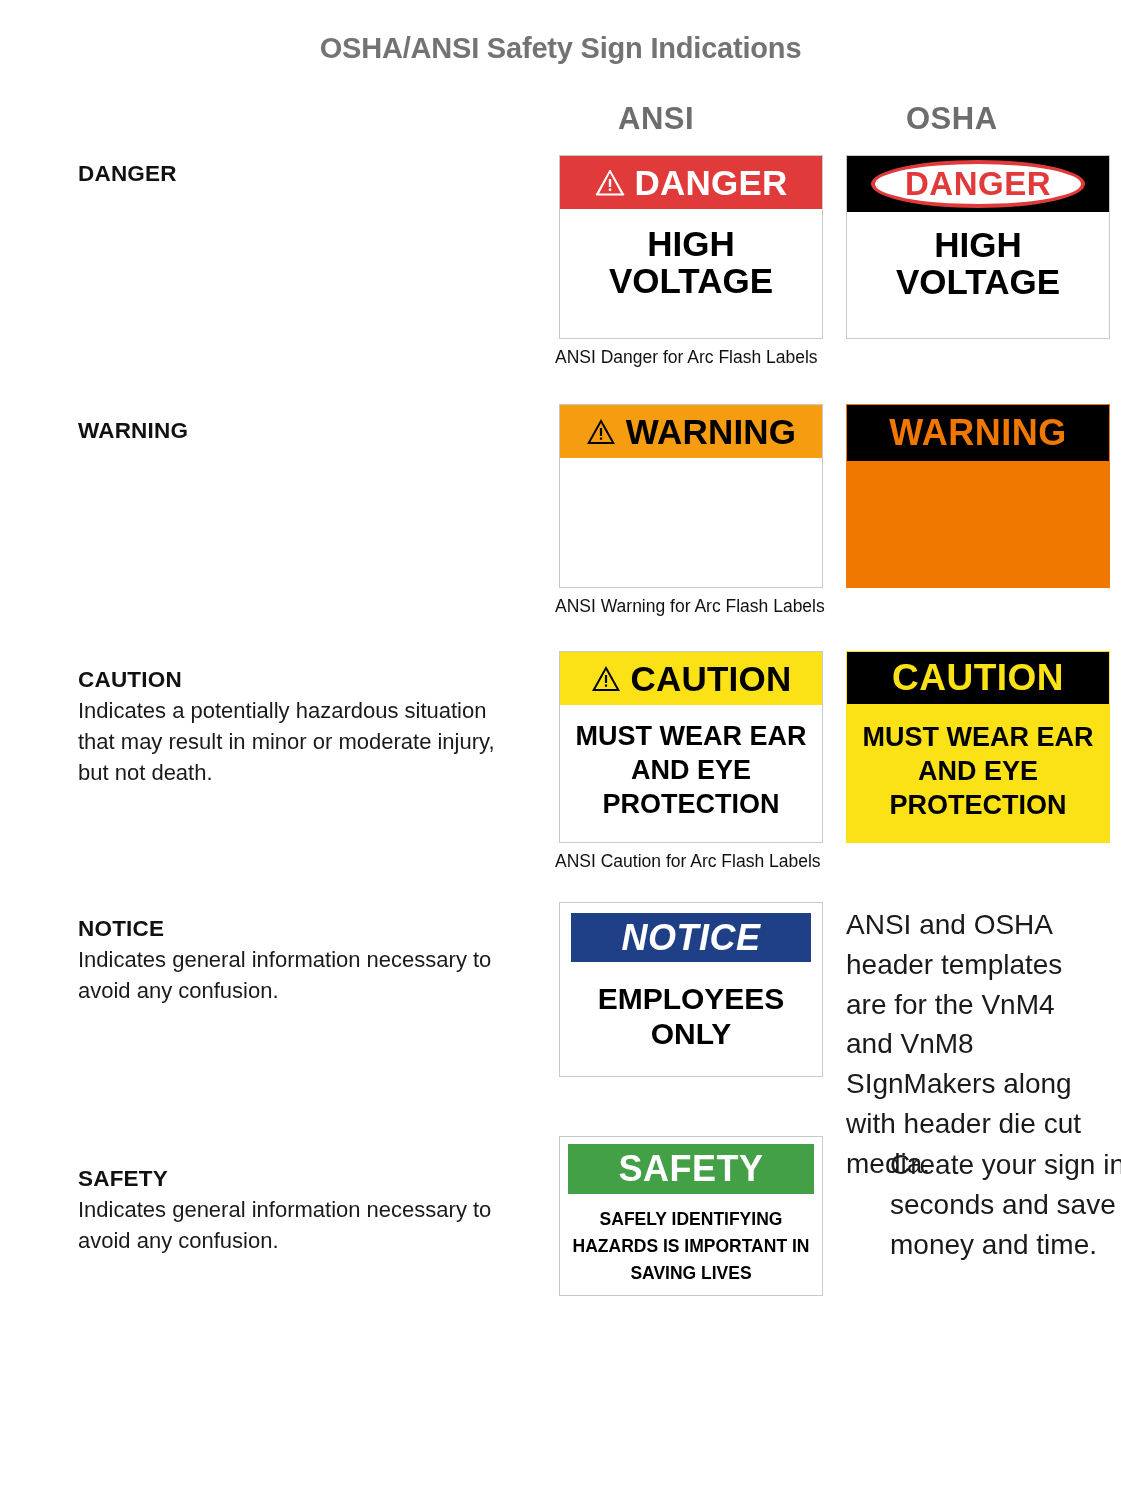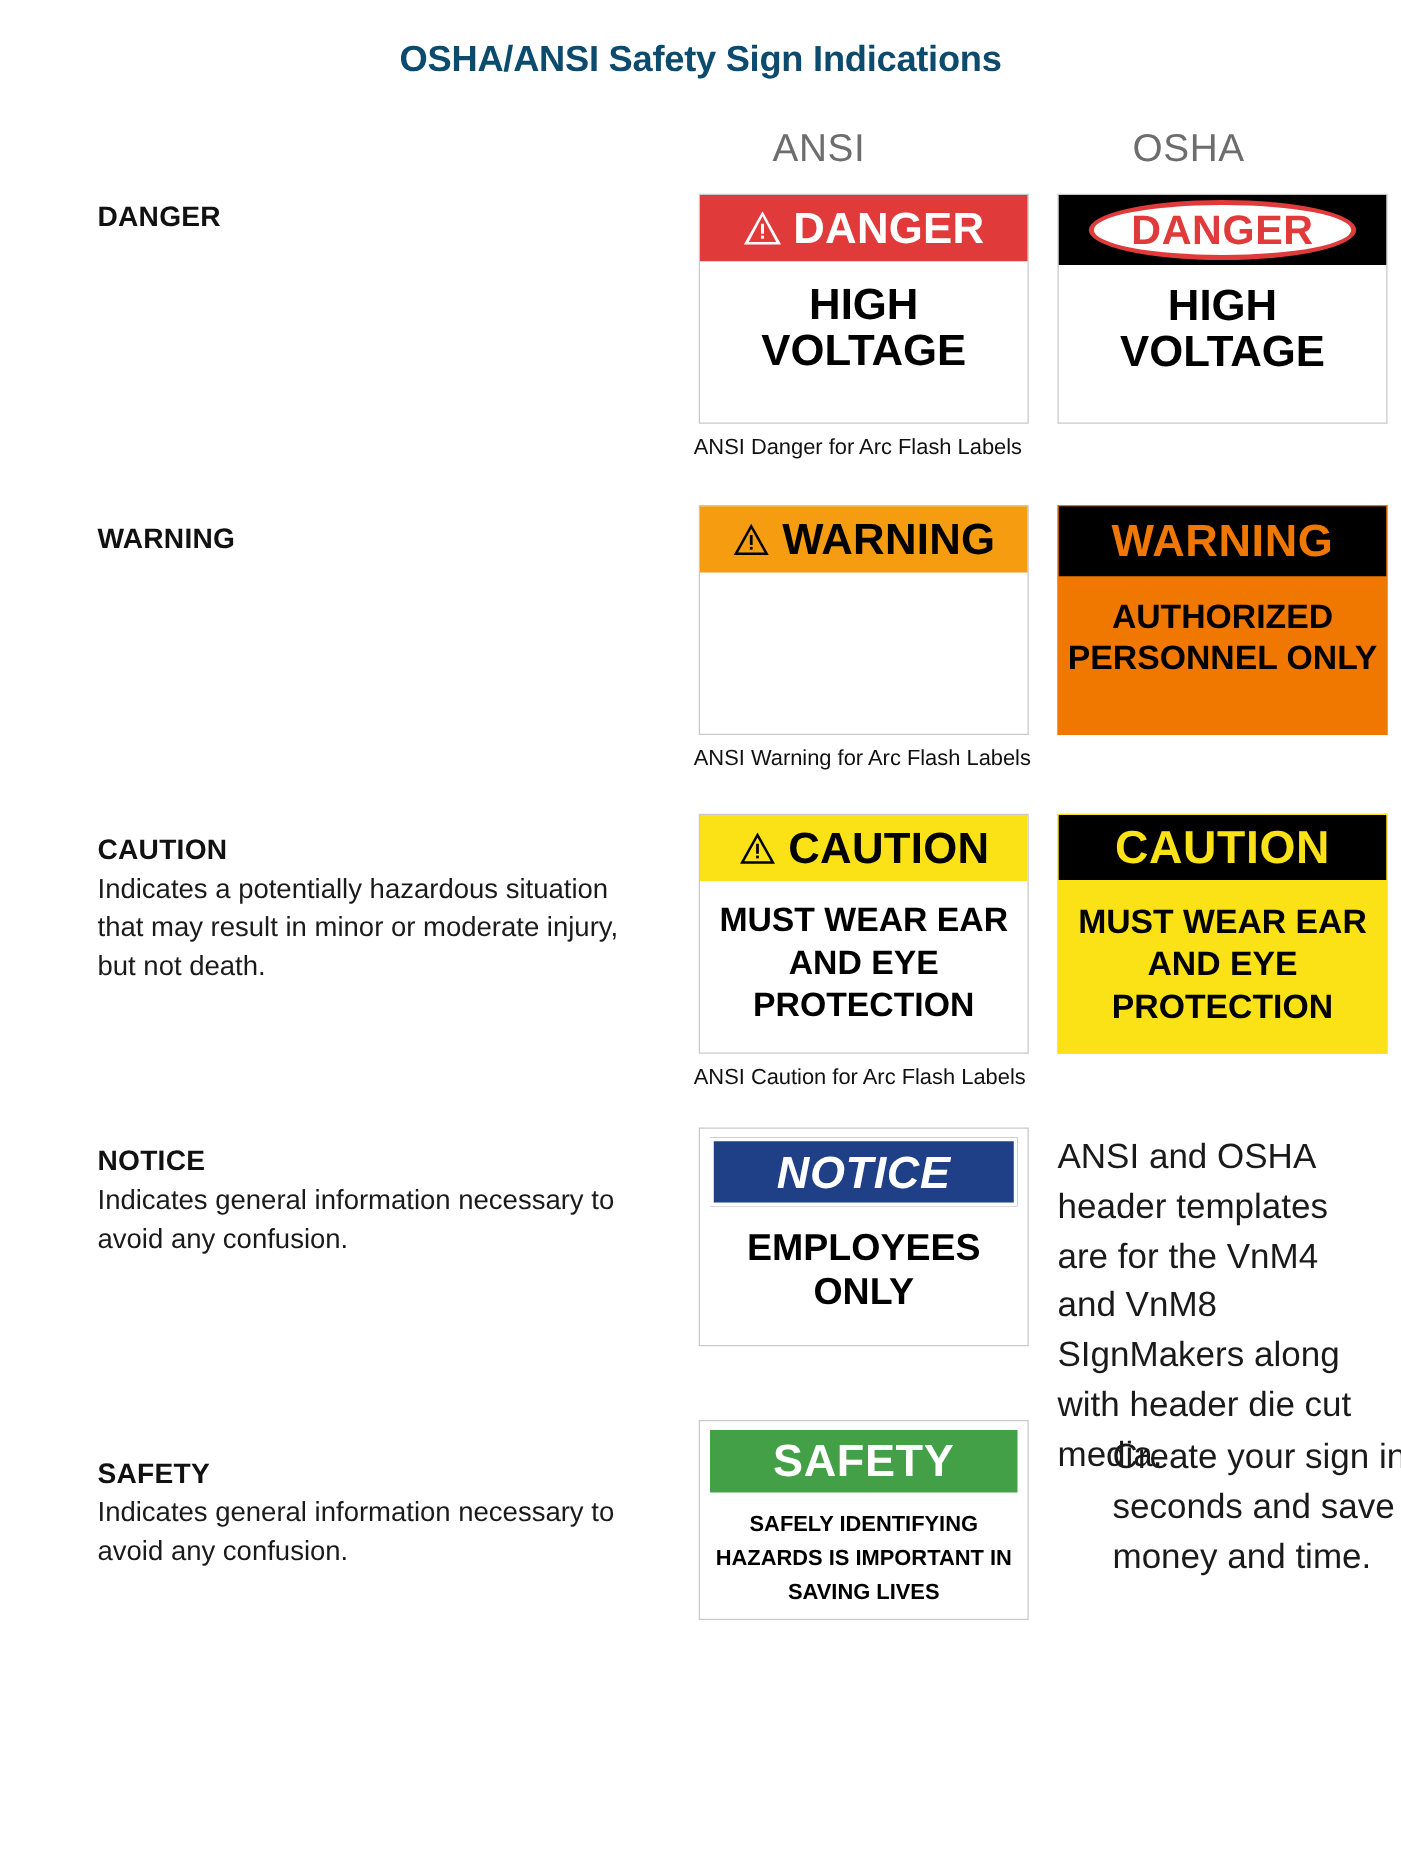--- a/index.html
+++ b/index.html
@@ -17,42 +17,42 @@
   }
   .page {
     position: relative;
     width: 1121px;
     height: 1500px;
     box-sizing: border-box;
     padding: 22px 40px 0 40px;
   }
   .title {
     text-align: center;
-    color: #0c4a6e;
+    color: #737373;
     font-size: 29px;
     font-weight: bold;
     letter-spacing: -0.2px;
     margin: 10px 0 0 0;
   }
   .intro {
     margin: 28px 0 0 38px;
     font-size: 23.5px;
     line-height: 1.38;
     color: #1a1a1a;
     max-width: 990px;
   }
   .col-headers {
     position: relative;
     height: 54px;
     margin-top: 36px;
   }
   .col-header {
     position: absolute;
     font-size: 31px;
-    font-weight: normal;
+    font-weight: bold;
     color: #6d6d6d;
     letter-spacing: 0.5px;
   }
   .col-header.ansi { left: 578px; }
   .col-header.osha { left: 866px; }
 
   .row {
     position: relative;
   }
   .desc {
@@ -272,21 +272,20 @@
             </svg>
         </span>
         <span>WARNING</span>
       </div>
     </div>
 
     <div class="sign" style="left:806px; top:249px; width:264px; height:184px; background:#f07800; border-color:#f07800;">
       <div class="osha-warn-head">
         <span>WARNING</span>
       </div>
-      <div class="osha-body" style="font-size:27px; padding-top:16px; line-height:1.22;">AUTHORIZED PERSONNEL ONLY</div>
     </div>
 
     <div class="caption" style="left:498px; top:441px;">ANSI Warning for Arc Flash Labels</div>
   </div>
 
   <div class="row">
     <div class="desc" style="top:512px;">
       <h3>CAUTION</h3>
       <p>Indicates a potentially hazardous situation that may result in minor or moderate injury, but not death.</p>
     </div>

